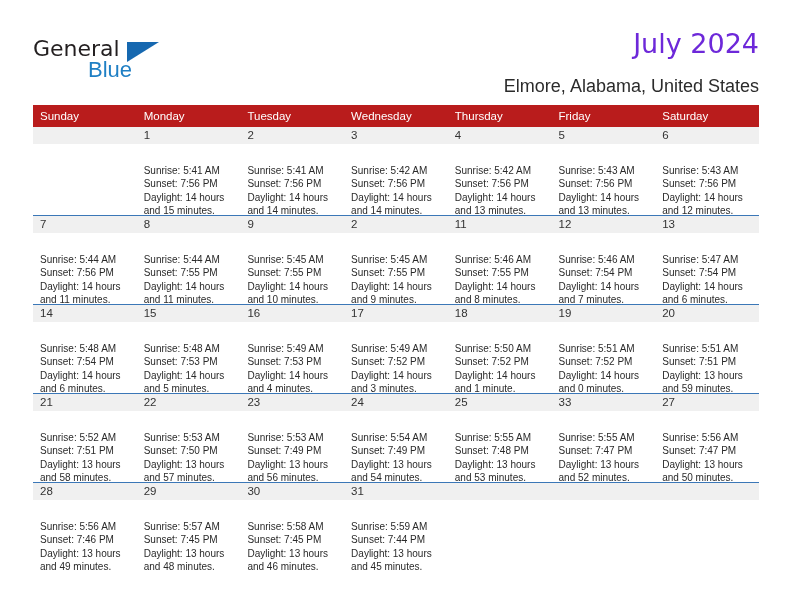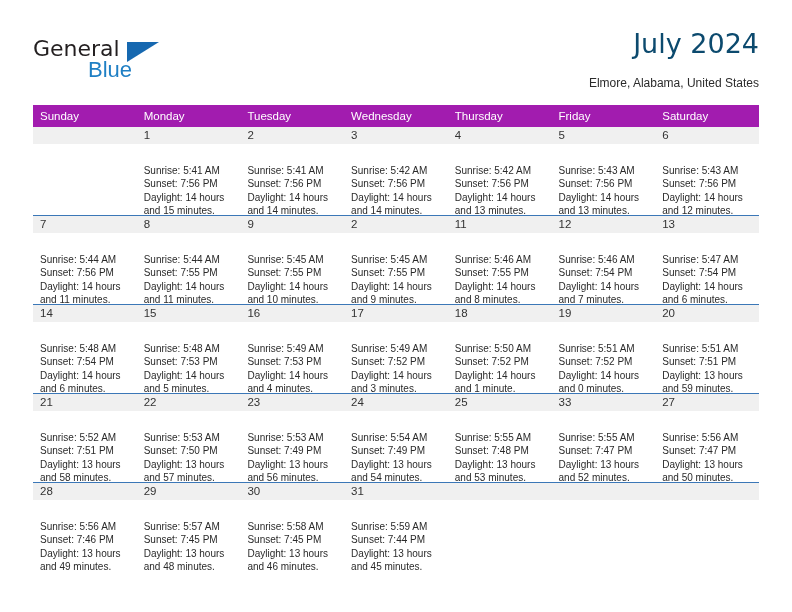--- a/index.html
+++ b/index.html
@@ -63,47 +63,47 @@
     height: 0;
     border-left: 32px solid #1668b0;
     border-bottom: 20px solid transparent;
   }
 
   .title {
     position: absolute;
     right: 0;
     top: 0;
     font-size: 27px;
-    color: #0c4a6e;
+    color: #6d28d9;
     font-weight: 400;
     white-space: nowrap;
     font-family: "DejaVu Sans", sans-serif;
   }
   .subtitle {
     position: absolute;
     right: 0;
     top: 48px;
-    font-size: 12px;
+    font-size: 18px;
     color: #2b2b2b;
     font-weight: 400;
     text-align: right;
     white-space: nowrap;
   }
 
   
   .calendar {
     position: absolute;
     left: 33px;
     top: 105px;
     width: 726px;
     border-collapse: collapse;
     table-layout: fixed;
   }
   .cal-head th {
-    background: #a21caf;
+    background: #b91c1c;
     color: #ffffff;
     font-size: 11.5px;
     font-weight: normal;
     text-align: left;
     padding: 5px 0 5px 7px;
     height: 11px;
     border: none;
   }
   .weekrow > td {
     vertical-align: top;

